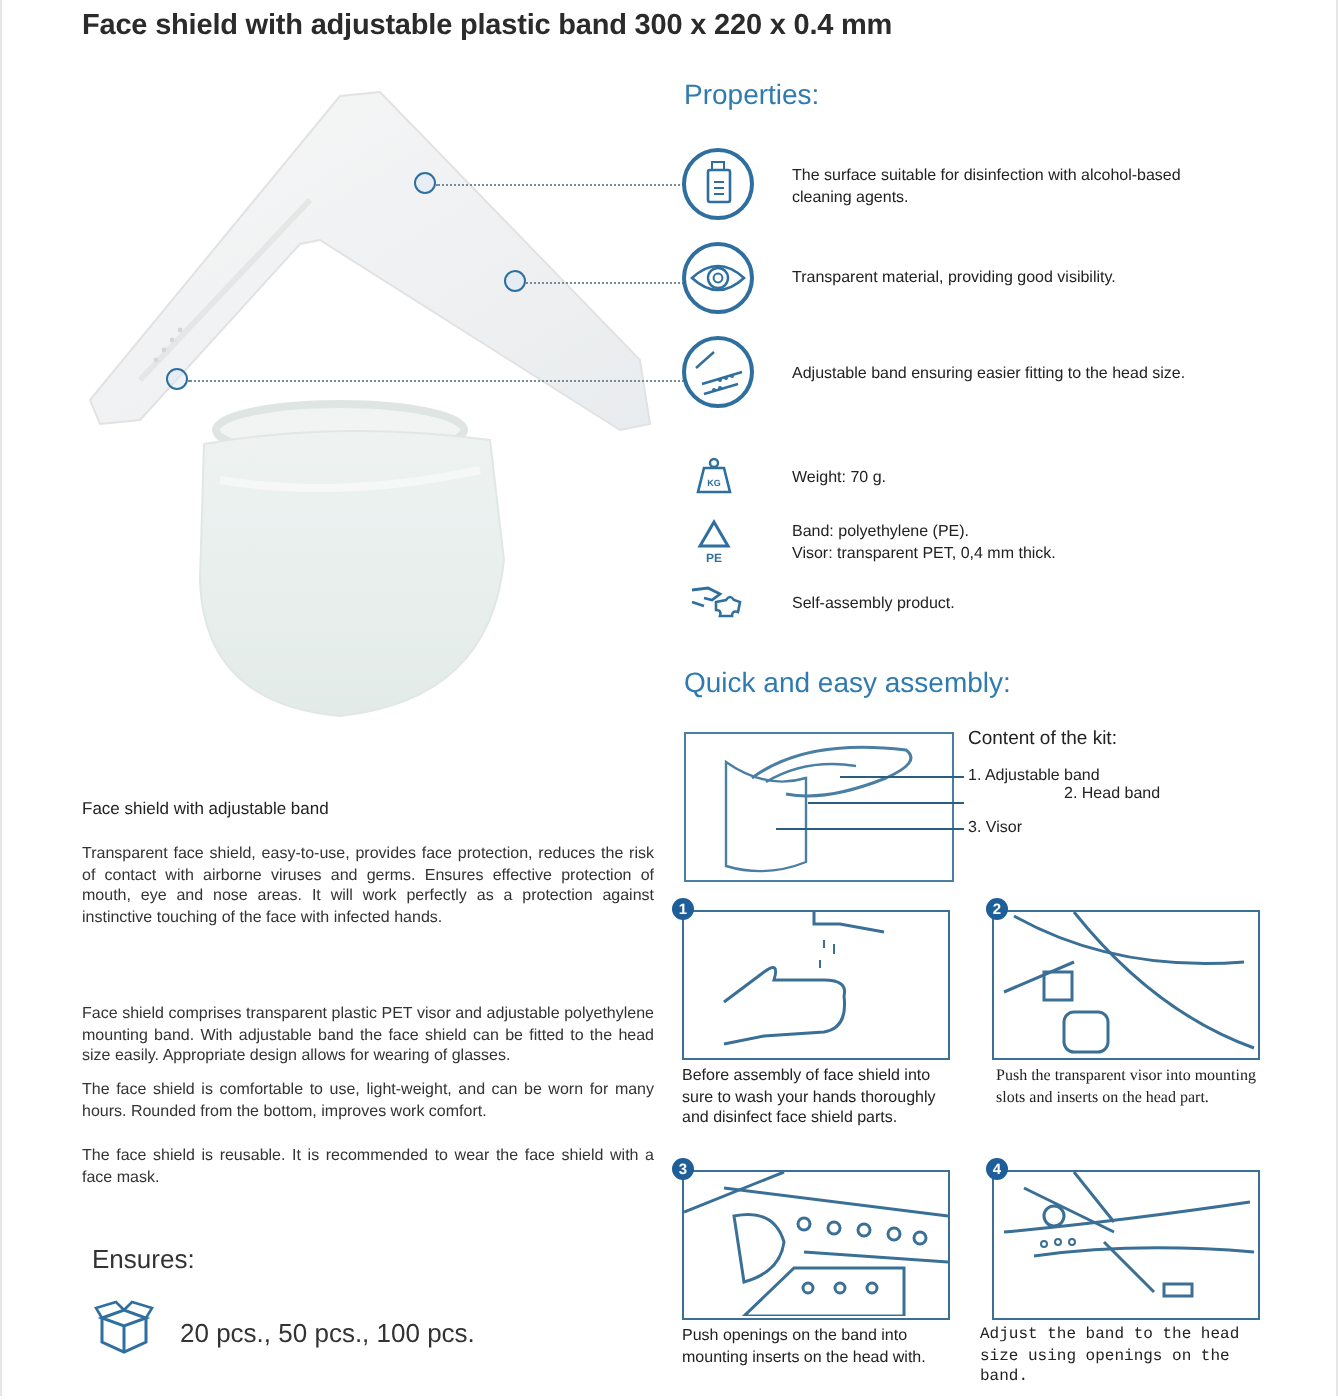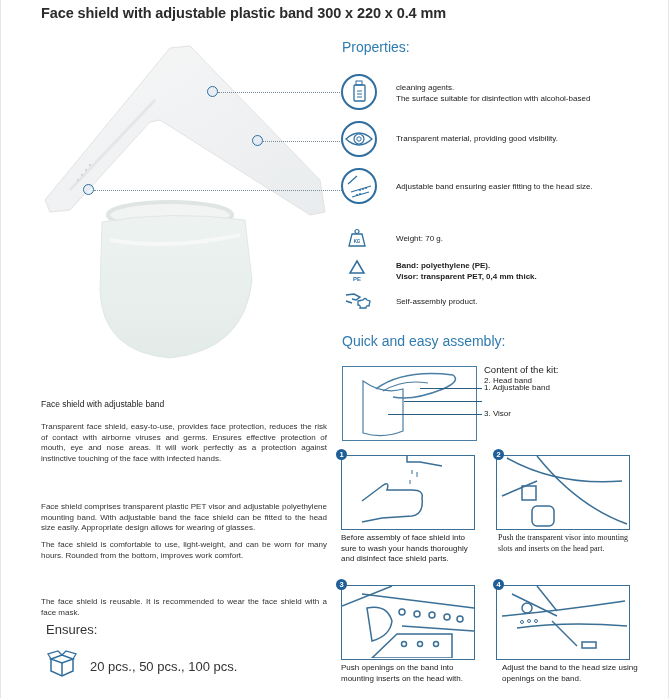--- a/index.html
+++ b/index.html
@@ -68,22 +68,22 @@
 <div class="circle-icon" style="left:341px;top:74px;">
   <svg width="32" height="32" viewBox="0 0 32 32">
       <rect x="11" y="9" width="11" height="16" rx="1" fill="none" stroke="#2e6f9f" stroke-width="1.3"></rect>
       <rect x="13" y="5" width="6" height="4" fill="none" stroke="#2e6f9f" stroke-width="1"></rect>
       <line x1="14" y1="15" x2="19" y2="15" stroke="#2e6f9f"></line>
       <line x1="14" y1="18" x2="19" y2="18" stroke="#2e6f9f"></line>
       <line x1="14" y1="21" x2="19" y2="21" stroke="#2e6f9f"></line>
     </svg>
 </div>
 <div class="prop-text" style="left:396px;top:83px;">
+  <div>The surface suitable for disinfection with alcohol-based</div>
   <div>cleaning agents.</div>
-  <div>The surface suitable for disinfection with alcohol-based</div>
 </div>
 
 <div class="circle-icon" style="left:341px;top:121px;">
   <svg width="32" height="32" viewBox="0 0 32 32">
       <path d="M3,16 Q16,4 29,16 Q16,28 3,16 Z" fill="none" stroke="#2e6f9f" stroke-width="1.3"></path>
       <circle cx="16" cy="16" r="5" fill="none" stroke="#2e6f9f" stroke-width="1.2"></circle>
       <circle cx="16" cy="16" r="2.2" fill="none" stroke="#2e6f9f" stroke-width="1"></circle>
     </svg>
 </div>
 <div class="prop-text" style="left:396px;top:134px;text-align:center;">Transparent material, providing good visibility.</div>
@@ -104,21 +104,21 @@
     <circle cx="10" cy="3.5" r="2" fill="none" stroke="#2e6f9f" stroke-width="1.2"></circle>
     <path d="M5,6 L15,6 L18,18 L2,18 Z" fill="none" stroke="#2e6f9f" stroke-width="1.3"></path>
     <text x="10" y="15" font-size="4.5" text-anchor="middle" fill="#2e6f9f" font-family="Liberation Sans, sans-serif" font-weight="bold">KG</text>
   </svg>
 <div class="prop-text" style="left:396px;top:234px;">Weight: 70 g.</div>
 
 <svg class="small-icon" style="left:347px;top:258px;" width="20" height="26" viewBox="0 0 20 26">
     <path d="M10,3 L17,15 L3,15 Z" fill="none" stroke="#2e6f9f" stroke-width="1.5"></path>
     <text x="10" y="23" font-size="6" text-anchor="middle" fill="#2e6f9f" font-family="Liberation Sans, sans-serif" font-weight="bold">PE</text>
   </svg>
-<div class="prop-text" style="left:396px;top:261px;font-weight:bold;">
+<div class="prop-text" style="left:396px;top:261px;">
   <div>Band: polyethylene (PE).</div>
   <div>Visor: transparent PET, 0,4 mm thick.</div>
 </div>
 
 <svg class="small-icon" style="left:344px;top:291px;" width="28" height="20" viewBox="0 0 28 20">
     <path d="M2,4 L10,3 L16,6 L12,9 L8,8 M2,10 L8,12" stroke="#2e6f9f" stroke-width="1.4" fill="none"></path>
     <path d="M14,10 L19,9 Q21,6 23,9 L26,10 L25,15 Q22,14 22,17 L16,17 Q17,14 14,14 Z" fill="none" stroke="#2e6f9f" stroke-width="1.3"></path>
   </svg>
 <div class="prop-text" style="left:396px;top:297px;">Self-assembly product.</div>
 
@@ -129,21 +129,21 @@
     <path d="M33,22 Q60,2 110,8 Q118,14 100,22 Q70,34 50,30" fill="none" stroke="#4a7ea3" stroke-width="1.5"></path>
     <path d="M40,24 Q60,12 85,16" fill="none" stroke="#4a7ea3" stroke-width="1.2"></path>
     <path d="M20,14 L20,66 Q40,72 60,64 L60,22 Q40,28 20,14 Z" fill="none" stroke="#4a7ea3" stroke-width="1.2"></path>
   </svg>
 </div>
 <div class="dotted" style="left:420px;top:388px;width:62px;border-top:1px solid #2a5d80;"></div>
 <div class="dotted" style="left:404px;top:401px;width:78px;border-top:1px solid #2a5d80;"></div>
 <div class="dotted" style="left:388px;top:414px;width:94px;border-top:1px solid #2a5d80;"></div>
 <div class="kit-title">Content of the kit:</div>
 <div class="kit-item" style="top:383px;">1. Adjustable band</div>
-<div class="kit-item" style="top:376px;">2. Head band</div>
+<div class="kit-item" style="top:392px;margin-left:48px;">2. Head band</div>
 <div class="kit-item" style="top:409px;">3. Visor</div>
 
 <div class="step-box" style="left:341px;top:455px;">
   <svg width="132" height="72" viewBox="0 0 132 72">
       <path d="M65,0 L65,6 L78,6 L100,10" stroke="#3a6f96" stroke-width="1.5" fill="none"></path>
       <line x1="70" y1="14" x2="70" y2="18" stroke="#3a6f96"></line>
       <line x1="75" y1="16" x2="75" y2="21" stroke="#3a6f96"></line>
       <line x1="68" y1="24" x2="68" y2="28" stroke="#3a6f96"></line>
       <path d="M20,45 L40,30 Q48,24 45,34 L70,34 Q82,34 80,42 Q82,58 70,60 L40,62 L20,66" fill="none" stroke="#3a6f96" stroke-width="1.5"></path>
     </svg>
@@ -189,27 +189,27 @@
       <path d="M20,42 Q70,35 130,40" stroke="#3a6f96" stroke-width="1.5" fill="none"></path>
       <circle cx="30" cy="22" r="5" fill="none" stroke="#3a6f96" stroke-width="1.5"></circle>
       <circle cx="25" cy="36" r="1.5" fill="none" stroke="#3a6f96"></circle>
       <circle cx="32" cy="35" r="1.5" fill="none" stroke="#3a6f96"></circle>
       <circle cx="39" cy="35" r="1.5" fill="none" stroke="#3a6f96"></circle>
       <path d="M55,35 L80,60" stroke="#3a6f96" stroke-width="1.5"></path>
       <rect x="85" y="56" width="14" height="6" fill="none" stroke="#3a6f96" stroke-width="1.5"></rect>
     </svg>
 </div>
 <div class="step-badge" style="left:493px;top:579px;">4</div>
-<div class="step-text" style="left:502px;top:663px;">Adjust the band to the head size using openings on the band.</div>
+<div class="step-text" style="left:490px;top:663px;font-family:Liberation Mono, monospace;">Adjust the band to the head size using openings on the band.</div>
 
 <div class="desc-title">Face shield with adjustable band</div>
 <div class="desc-p" style="top:422px;">Transparent face shield, easy-to-use, provides face protection, reduces the risk of contact with airborne viruses and germs. Ensures effective protection of mouth, eye and nose areas. It will work perfectly as a protection against instinctive touching of the face with infected hands.</div>
 <div class="desc-p" style="top:487px;margin-top:15px;">Face shield comprises transparent plastic PET visor and adjustable polyethylene mounting band. With adjustable band the face shield can be fitted to the head size easily. Appropriate design allows for wearing of glasses.</div>
 <div class="desc-p" style="top:540px;">The face shield is comfortable to use, light-weight, and can be worn for many hours. Rounded from the bottom, improves work comfort.</div>
-<div class="desc-p" style="top:573px;margin-top:24px;">The face shield is reusable. It is recommended to wear the face shield with a face mask.</div>
+<div class="desc-p" style="top:573px;">The face shield is reusable. It is recommended to wear the face shield with a face mask.</div>
 
 <div class="packing-title">Ensures:</div>
 <svg style="position:absolute;left:47px;top:649px;" width="30" height="28" viewBox="0 0 30 28">
     <path d="M4,10 L15,6 L26,10 L15,14 Z" fill="none" stroke="#2e6f9f" stroke-width="1.5"></path>
     <path d="M4,10 L4,22 L15,27 L26,22 L26,10" fill="none" stroke="#2e6f9f" stroke-width="1.5"></path>
     <line x1="15" y1="14" x2="15" y2="27" stroke="#2e6f9f" stroke-width="1.5"></line>
     <path d="M4,10 L1,5 L11,2 L15,6 M26,10 L29,5 L19,2 L15,6" fill="none" stroke="#2e6f9f" stroke-width="1.3"></path>
   </svg>
 <div class="packing-text">20 pcs., 50 pcs., 100 pcs.</div>
 

